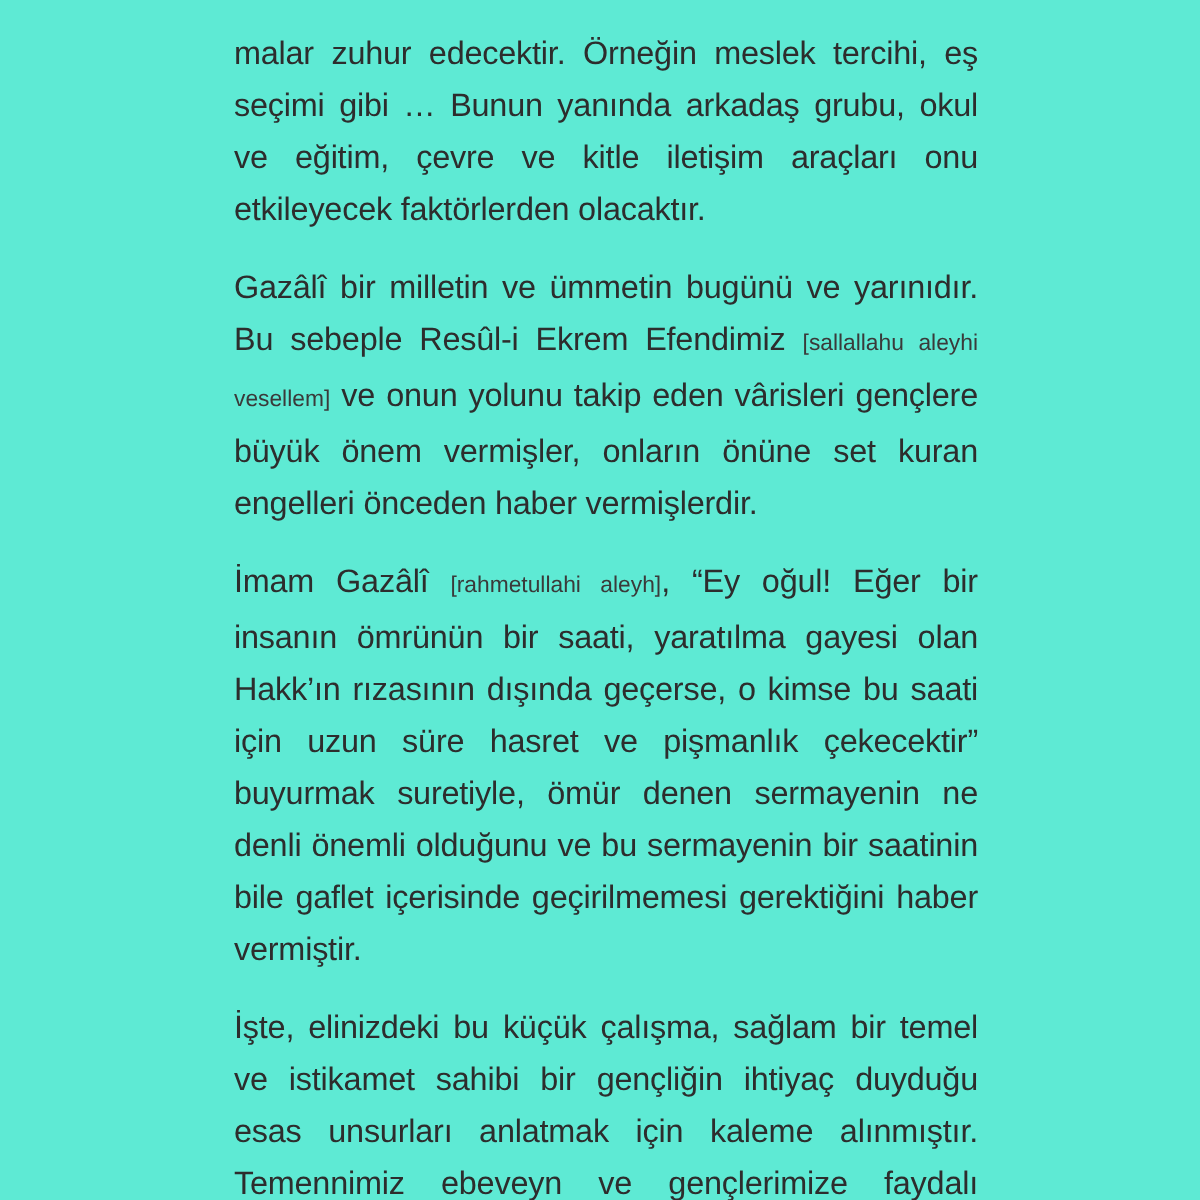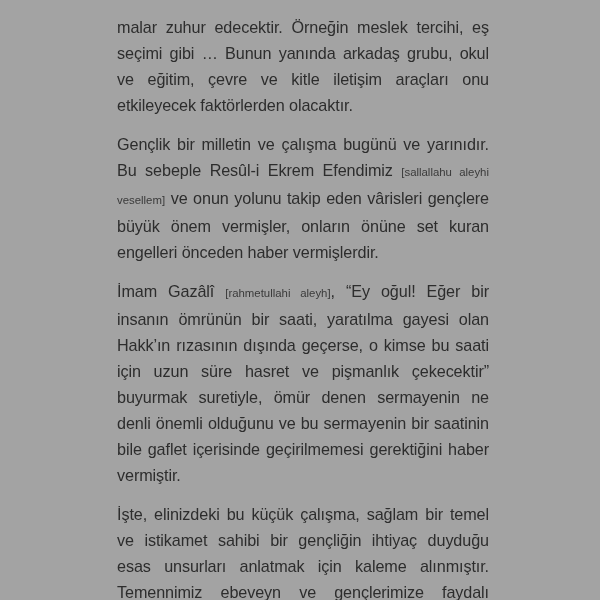--- a/index.html
+++ b/index.html
@@ -12,21 +12,21 @@
     height: 600px;
     overflow: hidden;
     font-family: "Liberation Sans", sans-serif;
     color: #2d2d2d;
     -webkit-font-smoothing: antialiased;
   }
   .page {
     position: relative;
     width: 600px;
     height: 600px;
-    background: #a3a3a3;
+    background: #5eead4;
     box-sizing: border-box;
   }
   .text-column {
     position: absolute;
     left: 117px;
     top: 14px;
     width: 372px;
   }
   .para {
     margin: 0 0 13px 0;
@@ -57,21 +57,21 @@
 <body>
 
 <div class="page">
   <div class="text-column">
 
     <p class="para">
       <span>malar zuhur edecektir. Örneğin meslek tercihi, eş seçimi gibi … Bunun yanında arkadaş grubu, okul ve eğitim, çevre ve kitle iletişim araçları onu etkileyecek faktörlerden olacaktır.</span>
     </p>
 
     <p class="para">
-      <span>Gençlik bir milletin ve çalışma bugünü ve yarınıdır. Bu sebeple Resûl-i Ekrem Efendimiz </span><span class="honorific">[sallallahu aleyhi vesellem]</span><span> ve onun yolunu takip eden vârisleri gençlere büyük önem vermişler, onların önüne set kuran engelleri önceden haber vermişlerdir.</span>
+      <span>Gazâlî bir milletin ve ümmetin bugünü ve yarınıdır. Bu sebeple Resûl-i Ekrem Efendimiz </span><span class="honorific">[sallallahu aleyhi vesellem]</span><span> ve onun yolunu takip eden vârisleri gençlere büyük önem vermişler, onların önüne set kuran engelleri önceden haber vermişlerdir.</span>
     </p>
 
     <p class="para">
       <span>İmam Gazâlî </span><span class="honorific">[rahmetullahi aleyh]</span><span class="quote">, “Ey oğul! Eğer bir insanın ömrünün bir saati, yaratılma gayesi olan Hakk’ın rızasının dışında geçerse, o kimse bu saati için uzun süre hasret ve pişmanlık çekecektir” buyurmak suretiyle, ömür denen sermayenin ne denli önemli olduğunu ve bu sermayenin bir saatinin bile gaflet içerisinde geçirilmemesi gerektiğini haber vermiştir.</span>
     </p>
 
     <p class="para">
       <span>İşte, elinizdeki bu küçük çalışma, sağlam bir temel ve istikamet sahibi bir gençliğin ihtiyaç duyduğu esas unsurları anlatmak için kaleme alınmıştır. Temennimiz ebeveyn ve gençlerimize faydalı  olmasıdır.</span>
     </p>
 

